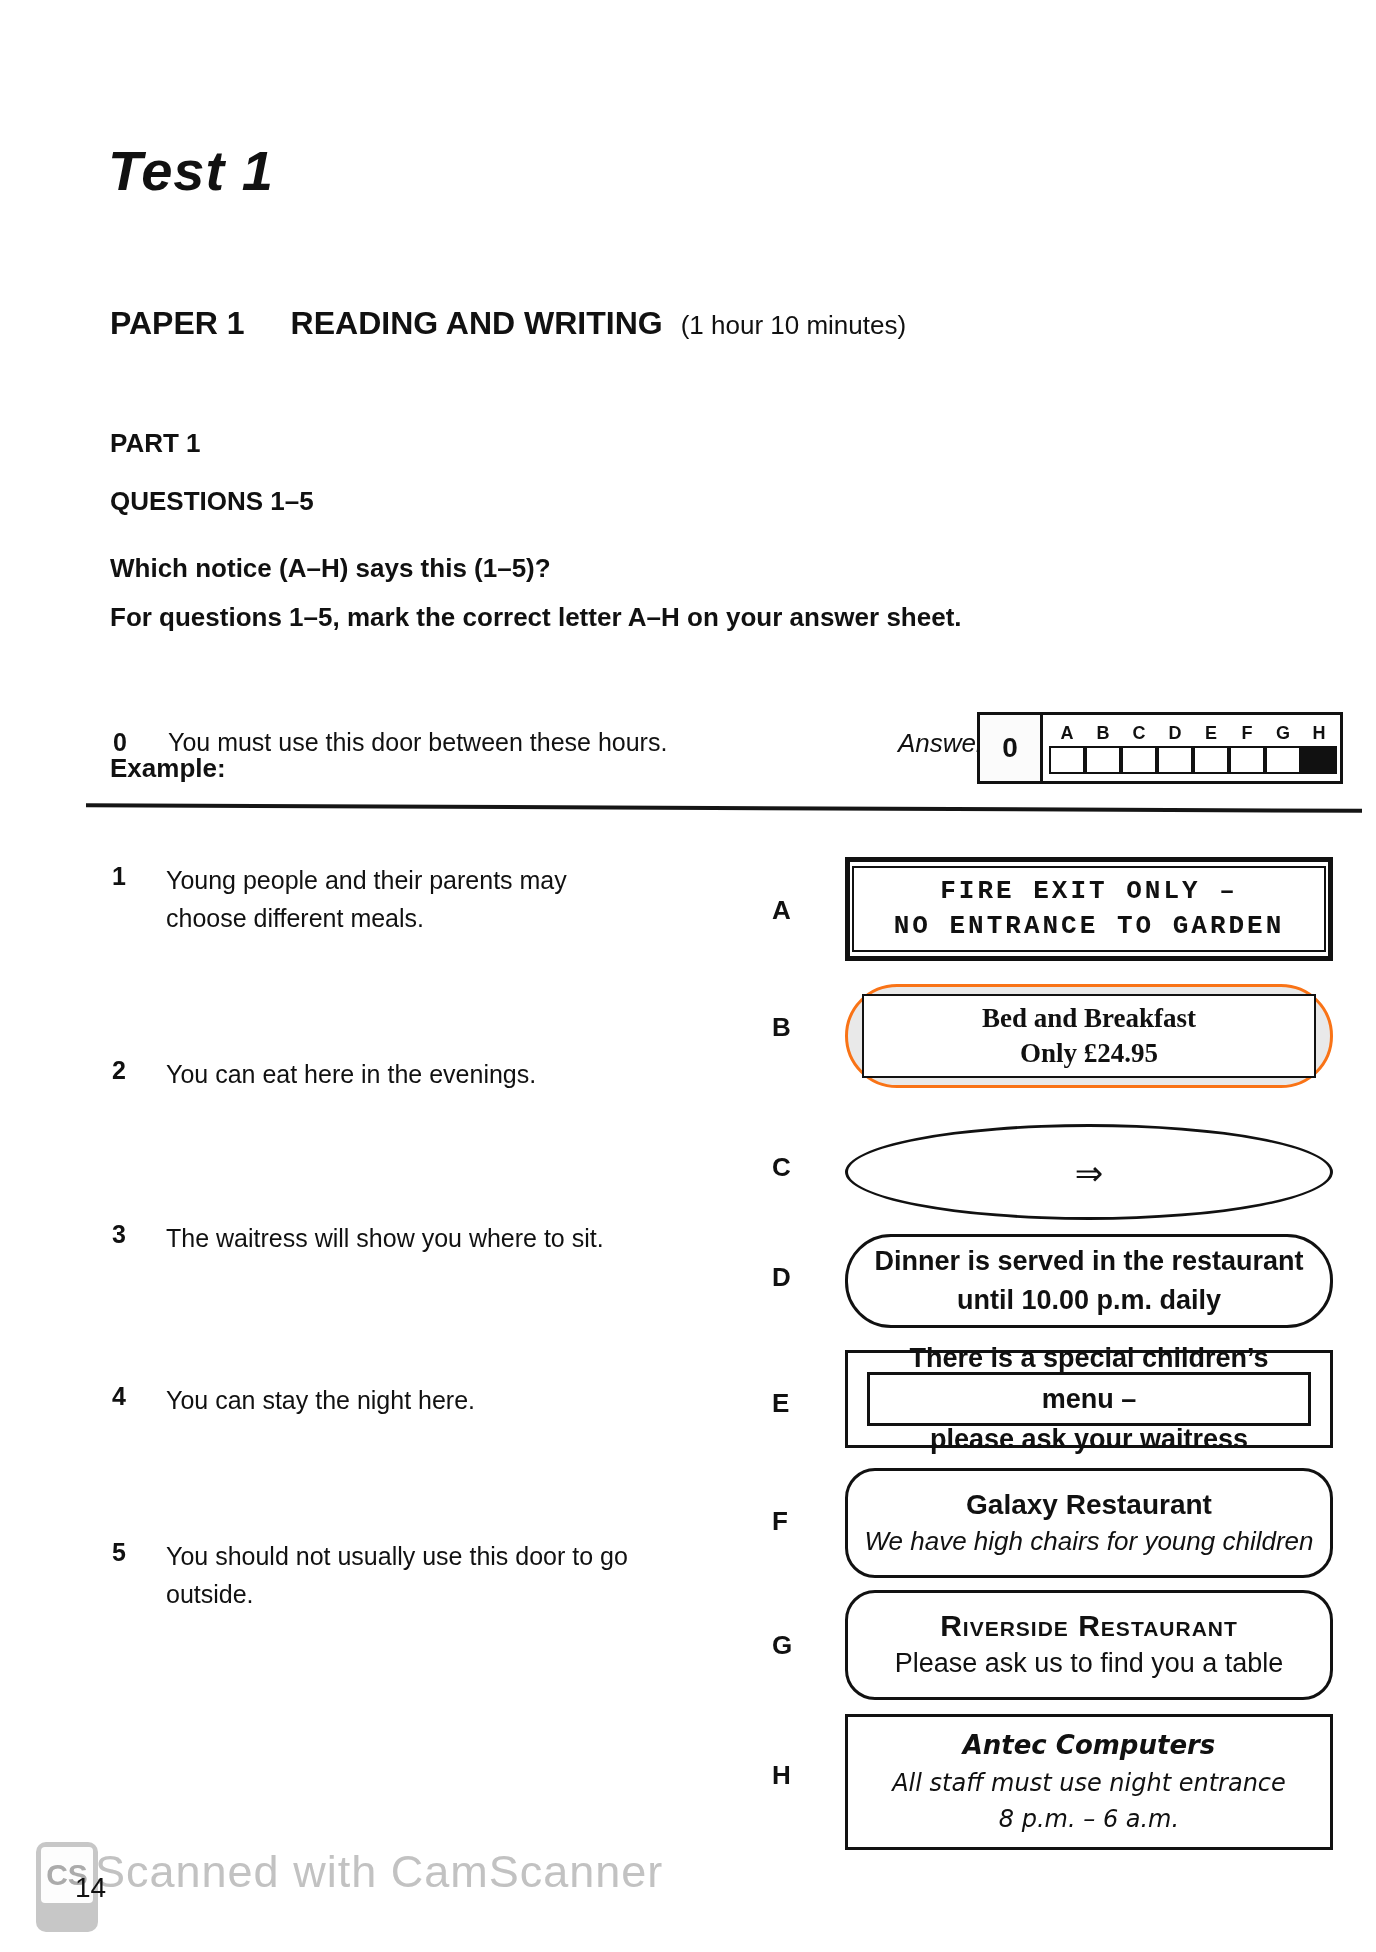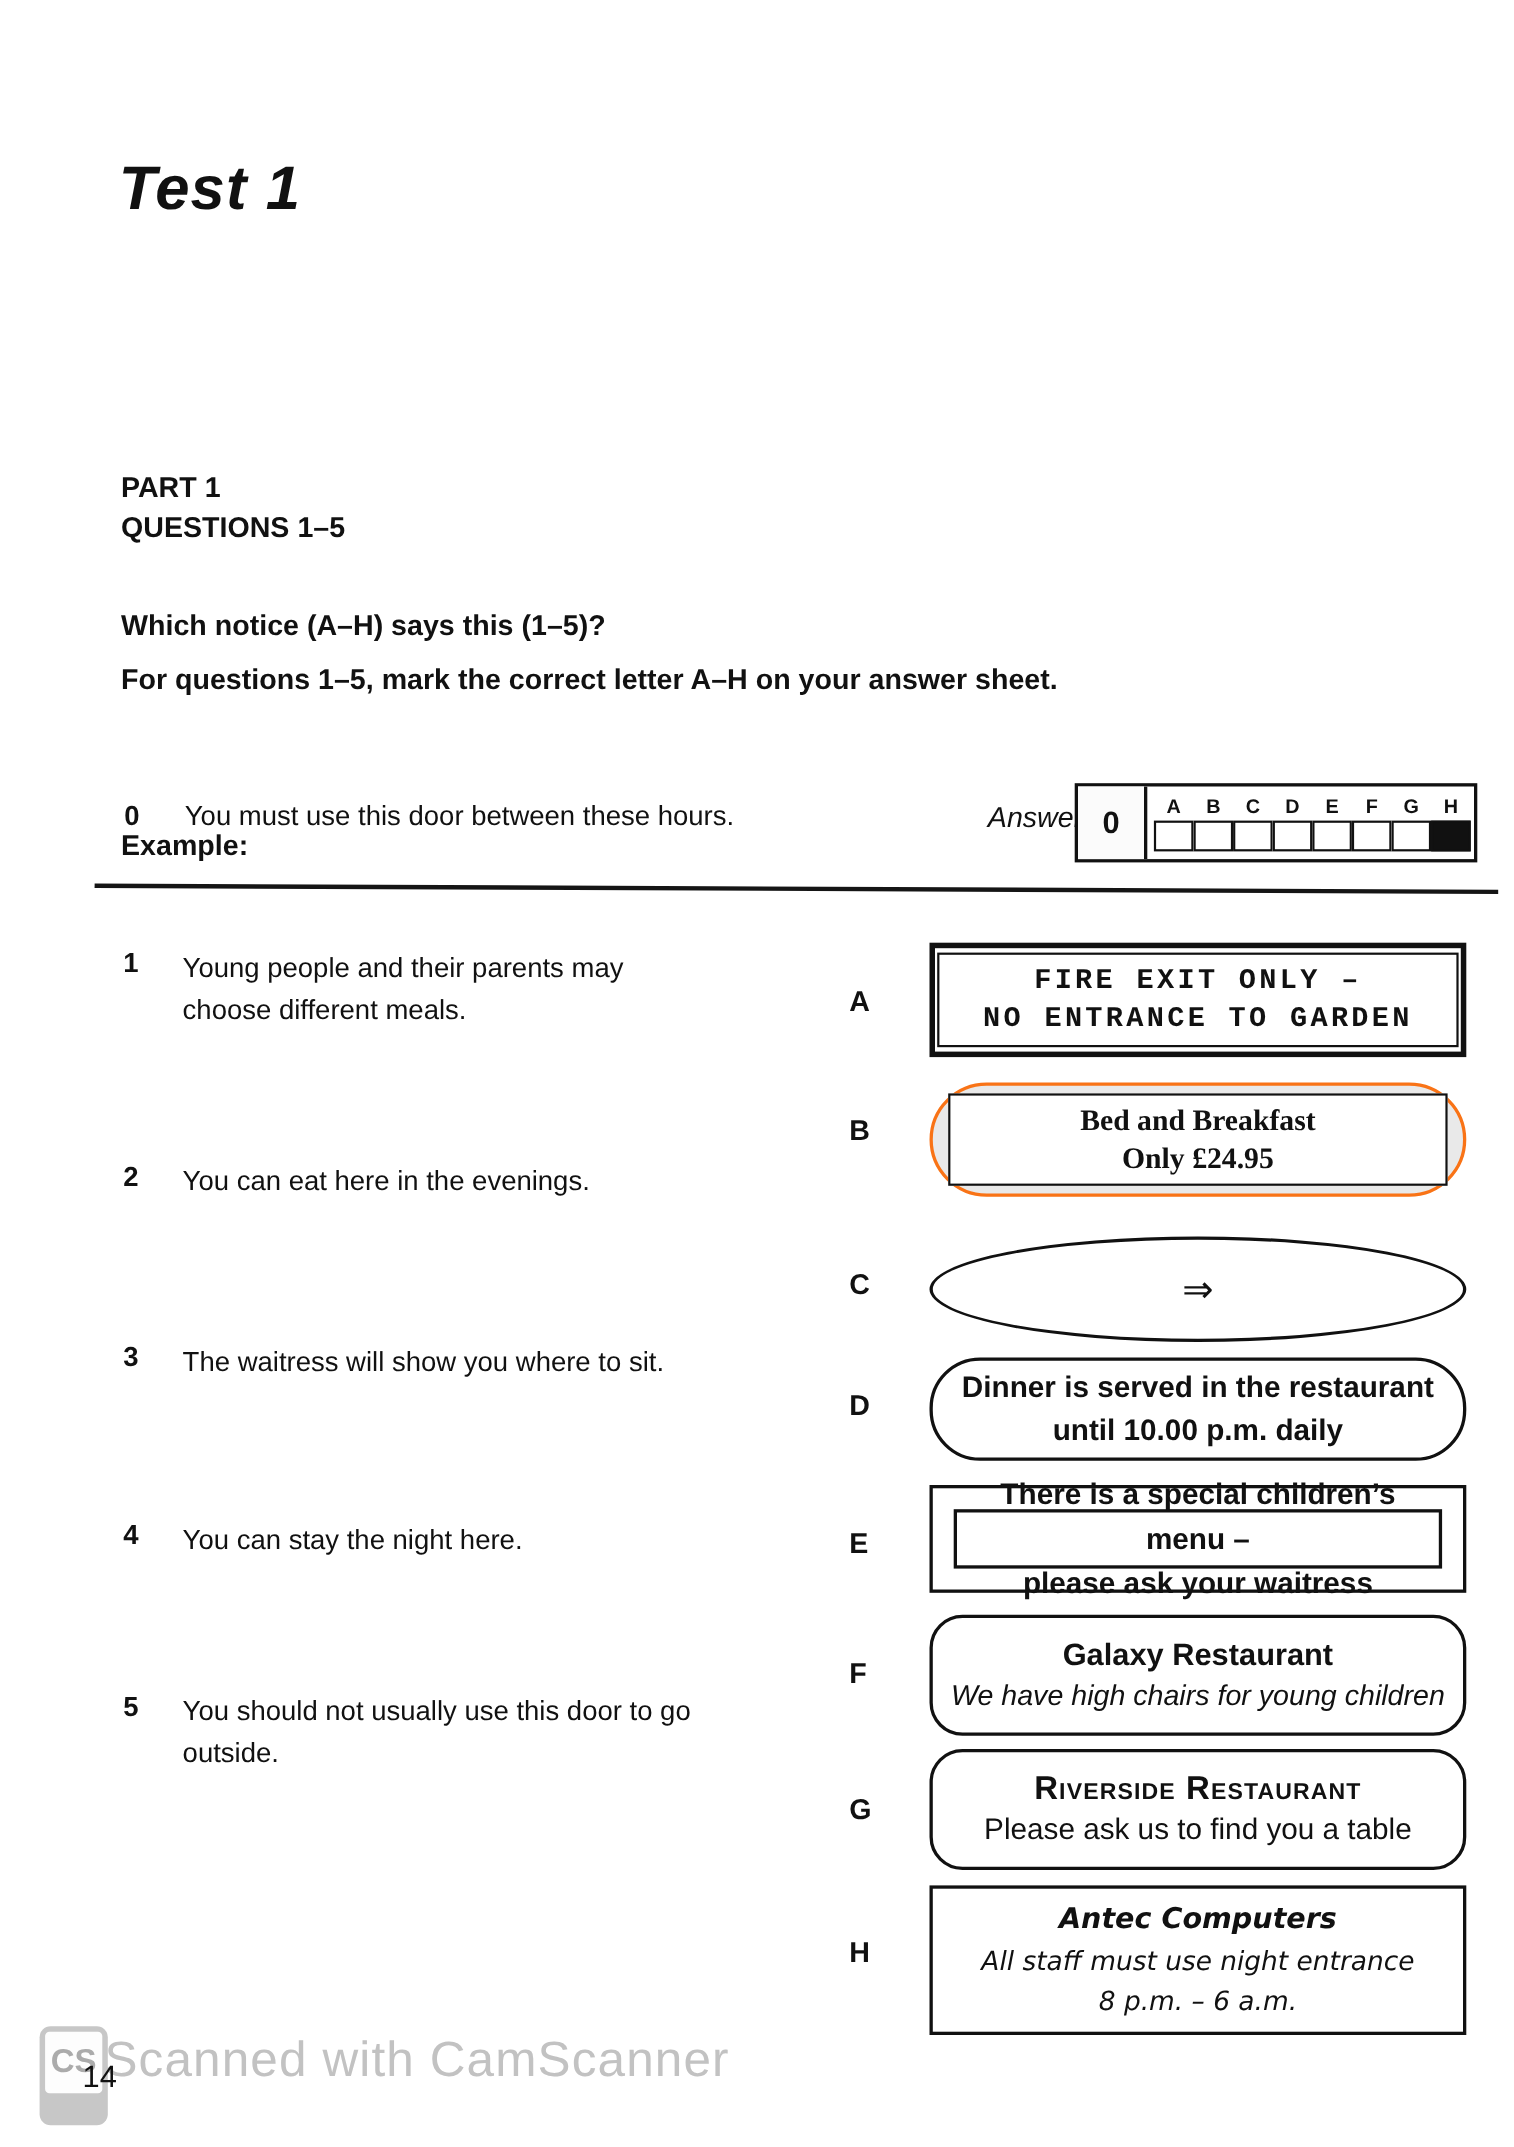--- a/index.html
+++ b/index.html
@@ -73,23 +73,26 @@
   .page-number{font-size:28px;color:#111;}
   .watermark-text{font-size:45px;color:#c2c2c2;letter-spacing:1px;}
 </style>
 </head>
 <body>
 
 <div class="page">
 
   <h1 class="test-title abs" style="left:108px;top:138px;">Test 1</h1>
 
+  <div class="abs" style="left:110px;top:305px;white-space:nowrap;">
+    <span class="paper-label">PAPER 1</span><span class="paper-name">READING AND WRITING</span><span class="paper-duration">(1 hour 10 minutes)</span>
+  </div>
 
   <div class="h-bold abs" style="left:110px;top:428px;">PART 1</div>
-  <div class="h-bold abs" style="left:110px;top:464px;">QUESTIONS 1–5</div>
+  <div class="h-bold abs" style="left:110px;top:486px;">QUESTIONS 1–5</div>
 
   <div class="instr abs" style="left:110px;top:553px;">Which notice (A–H) says this (1–5)?</div>
   <div class="instr abs" style="left:110px;top:602px;">For questions 1–5, mark the correct letter A–H on your answer sheet.</div>
 
   <div class="h-bold abs" style="left:110px;top:705px;margin-top:48px;">Example:</div>
 
   <span class="ex-num abs" style="left:113px;top:728px;">0</span>
   <span class="ex-text abs" style="left:168px;top:728px;">You must use this door between these hours.</span>
   <span class="answer-label abs" style="left:858px;top:728px;margin-left:40px;">Answer:</span>
 

